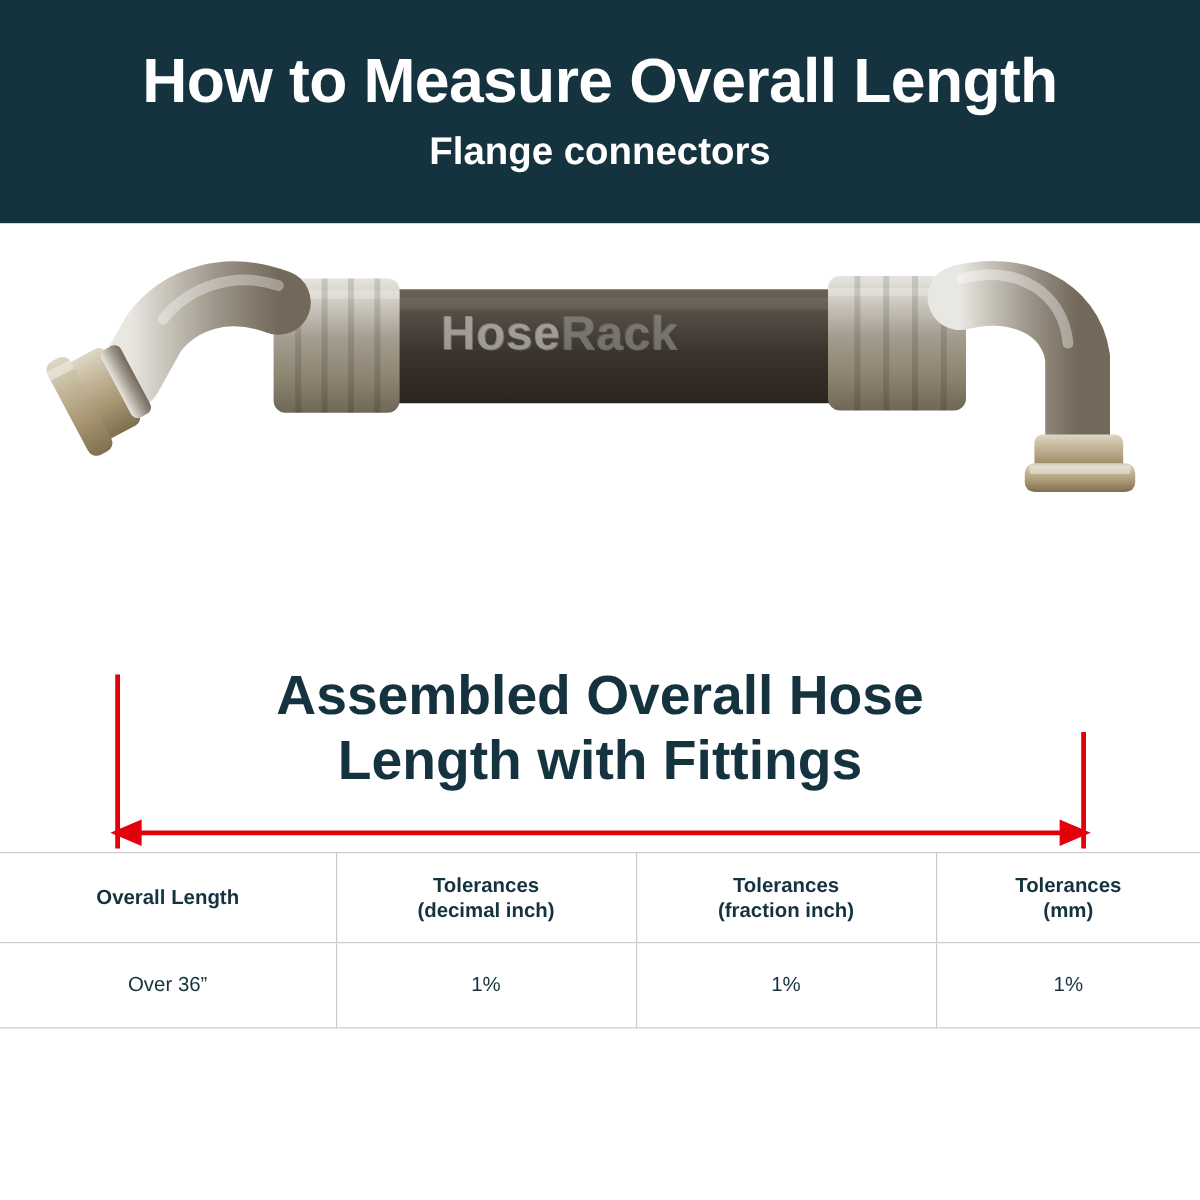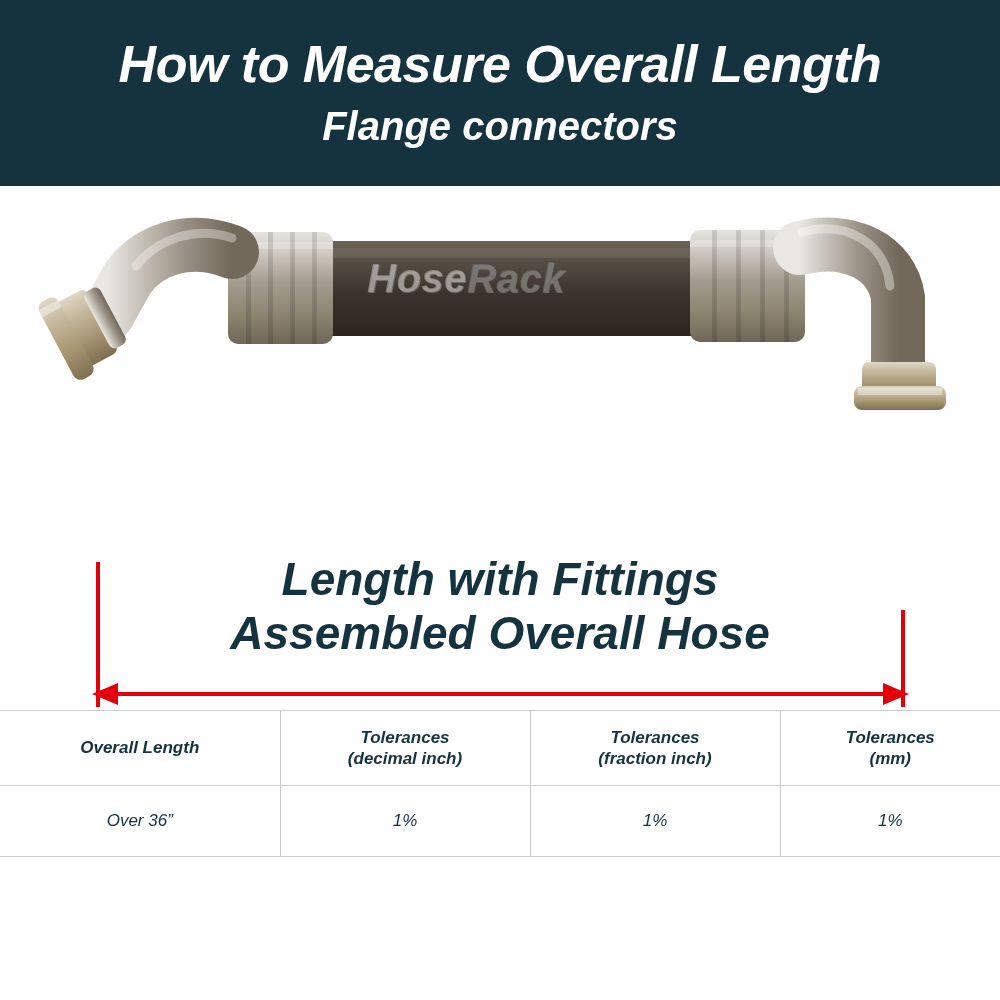--- a/index.html
+++ b/index.html
@@ -10,21 +10,20 @@
     width: 1000px;
     height: 1000px;
     background: #ffffff;
     font-family: "Liberation Sans", sans-serif;
     overflow: hidden;
   }
   .page {
     position: relative;
     width: 1000px;
     height: 760px;
-    font-style: italic;
   }
 
   
   .header {
     position: absolute;
     left: 0; top: 0;
     width: 1000px;
     height: 186px;
     background: #15323f;
     display: flex;
@@ -36,21 +35,21 @@
     color: #ffffff;
     font-size: 52px;
     font-weight: bold;
     letter-spacing: -0.5px;
     line-height: 1.05;
     text-align: center;
     margin: 0 0 12px 0;
   }
   .header-subtitle {
     color: #ffffff;
-    font-size: 40px;
+    font-size: 32px;
     font-weight: bold;
     text-align: center;
     margin: 0;
   }
 
   
   .diagram {
     position: absolute;
     left: 0; top: 186px;
     width: 1000px;
@@ -234,22 +233,22 @@
         <line x1="98" y1="190" x2="98" y2="335"></line>
         <line x1="903" y1="238" x2="903" y2="335"></line>
         <line x1="104" y1="322" x2="897" y2="322"></line>
       </g>
       <polygon points="92,322 118,311 118,333" fill="#e3000b"></polygon>
       <polygon points="909,322 883,311 883,333" fill="#e3000b"></polygon>
     </svg>
   </div>
 
   <div class="caption">
+    <div>Assembled Overall Hose</div>
     <div>Length with Fittings</div>
-    <div>Assembled Overall Hose</div>
   </div>
 
   <div class="table-wrap">
     <table class="tol">
       <colgroup>
         <col class="c0">
           <col class="c1">
           <col class="c2">
           <col class="c3">
       </colgroup>

